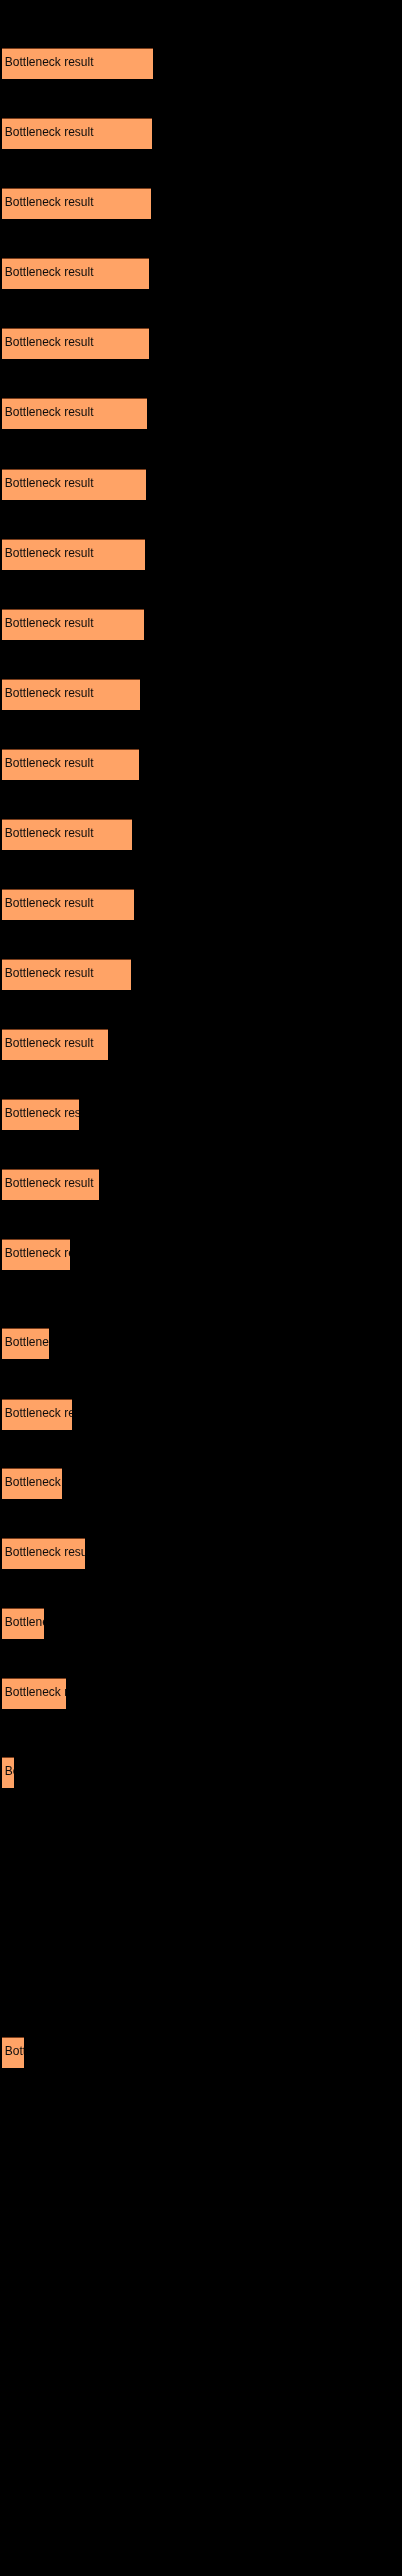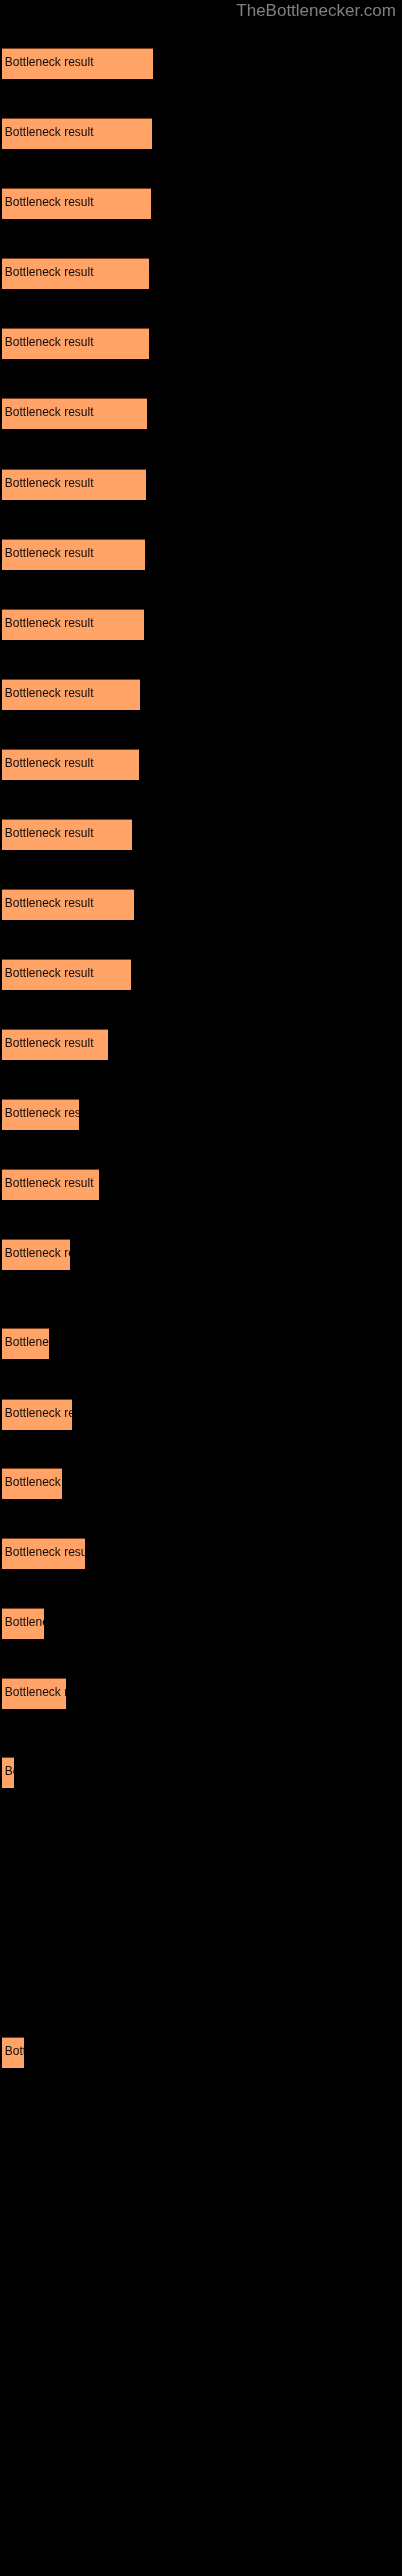--- a/index.html
+++ b/index.html
@@ -57,21 +57,20 @@
     line-height: 14.5px;
     white-space: nowrap;
     pointer-events: none;
   }
 </style>
 </head>
 <body>
 
 <div id="page">
 
-  <div id="watermark">TheBottlenecker.com</div>
 
   <div id="bars">
       <div class="bar" style="top: 48px; width: 151px; background: rgb(255, 163, 102); border-top-color: rgb(122, 61, 26);">
         <span class="bar-label" style="color: rgb(13, 13, 13);">Bottleneck result</span>
       </div>
       <div class="bar" style="top: 118px; width: 150px; background: rgb(255, 163, 102); border-top-color: rgb(122, 61, 26);">
         <span class="bar-label" style="color: rgb(13, 13, 13);">Bottleneck result</span>
       </div>
       <div class="bar" style="top: 188px; width: 149px; background: rgb(255, 163, 102); border-top-color: rgb(122, 61, 26);">
         <span class="bar-label" style="color: rgb(13, 13, 13);">Bottleneck result</span>

